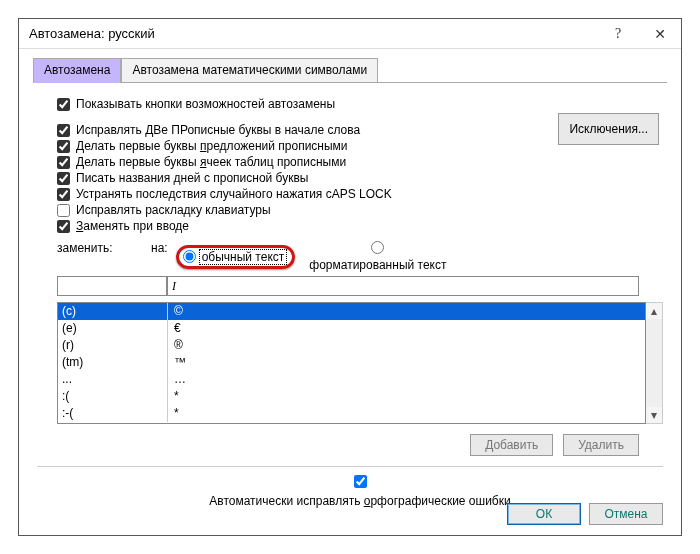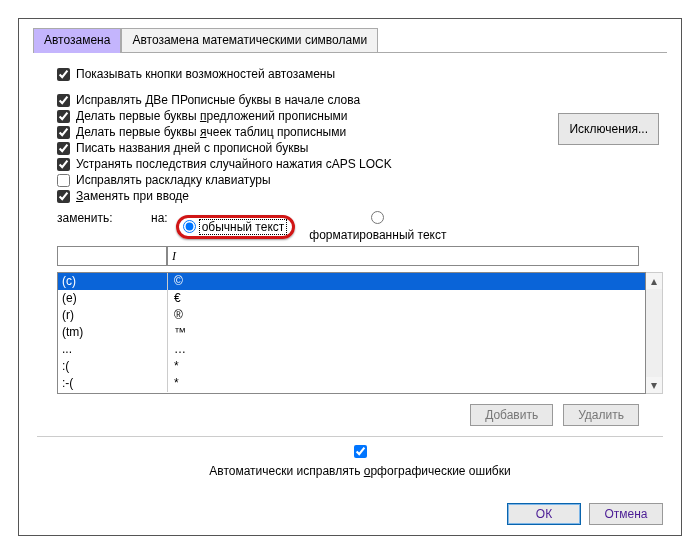--- a/index.html
+++ b/index.html
@@ -38,27 +38,32 @@
 .listbox .row .c1 { width: 110px; padding-left: 4px; border-right: 1px solid #ccc; }
 .listbox .row .c2 { flex: 1; padding-left: 6px; }
 .listbox .row.selected { background: #0a64d8; color: #fff; }
 .scrollbar { width: 17px; background: #efefef; border: 1px solid #ccc; border-left: none; display: flex; flex-direction: column; justify-content: space-between; align-items:center; font-size:9px; color:#555;}
 .scrollbar .arrow { height: 16px; width: 100%; display:flex; align-items:center; justify-content:center; background:#f5f5f5;}
 .btn-row { display: flex; justify-content: flex-end; gap: 10px; margin: 10px 24px 0 0; }
 .btn { padding: 2px 14px; border: 1px solid #999; background: #e9e9e9; color: #777; min-width: 74px; height:22px; text-align:center;}
 .divider { height: 1px; background: #ccc; margin: 10px 0 8px 0; }
 .bottom-check { margin-left: 20px; display: flex; align-items: center; gap: 6px; flex-direction: column; }
 .footer { position: absolute; bottom: 10px; right: 18px; display: flex; gap: 8px; }
-.footer .btn { color: #4c1d95; }
+.footer .btn { color: #0f766e; }
 .footer .btn.primary { border: 1px solid #0a64ad; box-shadow: inset 0 0 0 1px #7db6e8; }
 </style>
 </head>
 <body>
 
 <div class="outer-frame">
+  <div class="titlebar">
+    <div class="titlebar-title">Автозамена: русский</div>
+    <div class="titlebar-btn help">?</div>
+    <div class="titlebar-btn">✕</div>
+  </div>
 
   <div class="content">
     <div class="tabs">
       <div class="tab active">Автозамена</div>
       <div class="tab inactive">Автозамена математическими символами</div>
     </div>
 
     <div class="panel">
       <div class="checkrow">
         <input type="checkbox" checked="" style="">

